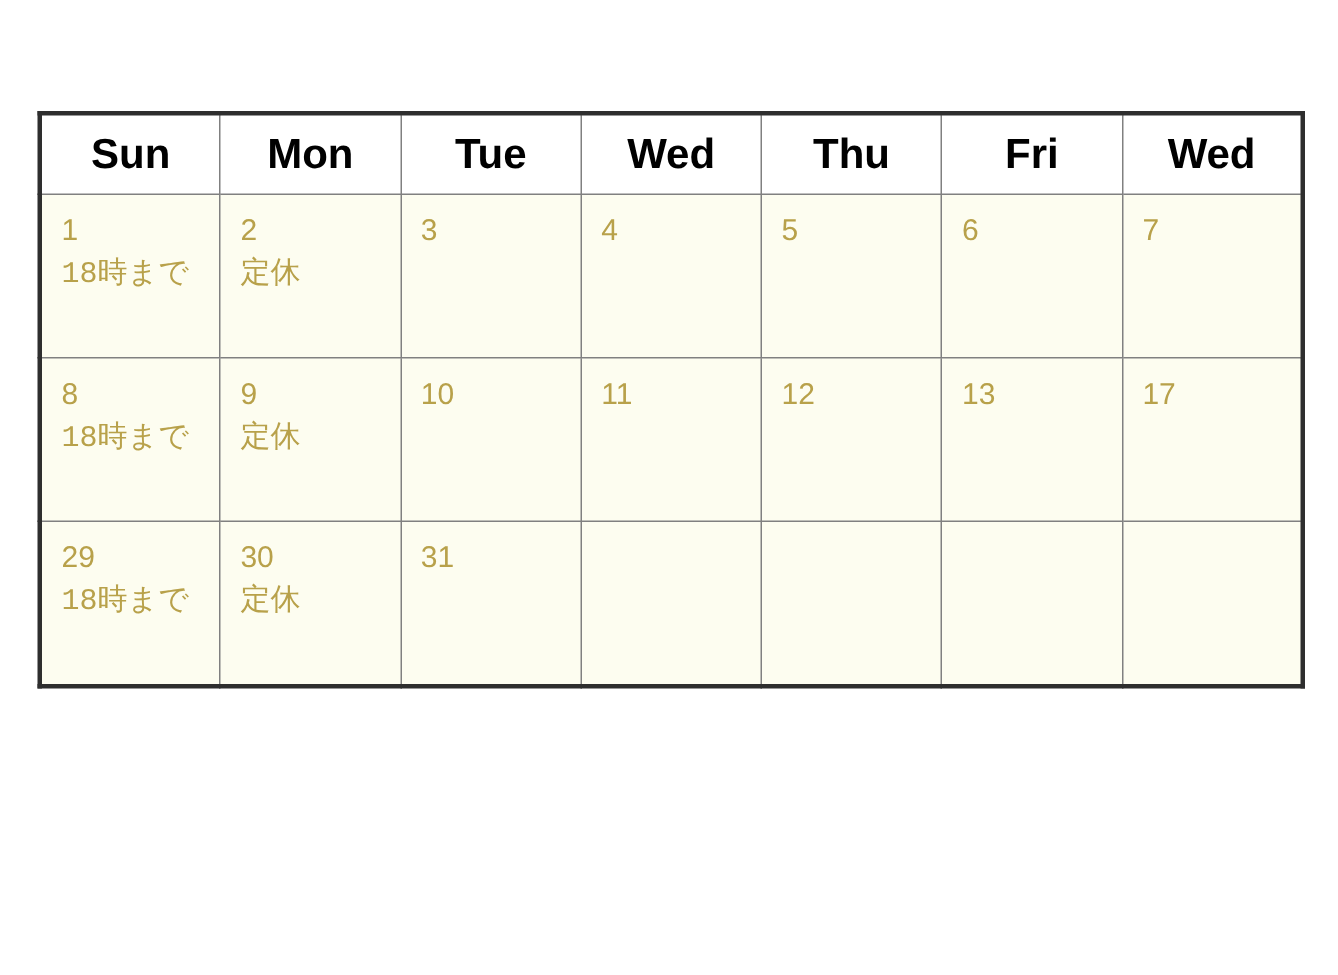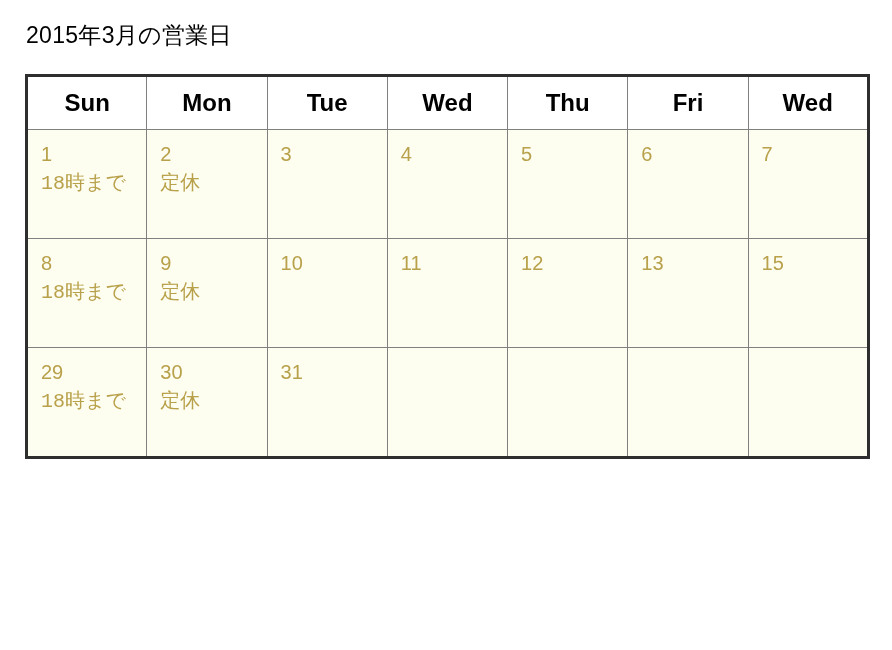--- a/index.html
+++ b/index.html
@@ -40,21 +40,21 @@
     table-layout: fixed;
     width: 842px;
     border: 3px solid #2e2e2e;
   }
   table.calendar col { width: 120.28px; }
 
   table.calendar th {
     height: 52px;
     background: #ffffff;
     border: 1px solid #808080;
-    font-size: 24px;
+    font-size: 28px;
     font-weight: bold;
     color: #000000;
     text-align: center;
     vertical-align: middle;
     padding: 0;
   }
   table.calendar td {
     height: 99px;
     border: 1px solid #808080;
     vertical-align: top;
@@ -83,21 +83,20 @@
     display: block;
     white-space: nowrap;
     font-family: Liberation Mono, monospace;
   }
 </style>
 </head>
 <body>
 
 <div class="page">
 
-  <div class="cal-title">2015年3月の営業日</div>
 
   <div class="cal-wrap">
     <table class="calendar">
       <colgroup>
         <col>
           <col>
           <col>
           <col>
           <col>
           <col>
@@ -155,21 +154,21 @@
             <td class="d-weekday">
               <span class="daynum">11</span>
             </td>
             <td class="d-weekday">
               <span class="daynum">12</span>
             </td>
             <td class="d-weekday">
               <span class="daynum">13</span>
             </td>
             <td class="d-weekday">
-              <span class="daynum">15</span>
+              <span class="daynum">17</span>
             </td>
           </tr>
           <tr>
             <td class="d-sun">
               <span class="daynum">29</span>
               <span class="daynote">18時まで</span>
             </td>
             <td class="d-closed">
               <span class="daynum">30</span>
               <span class="daynote">定休</span>

